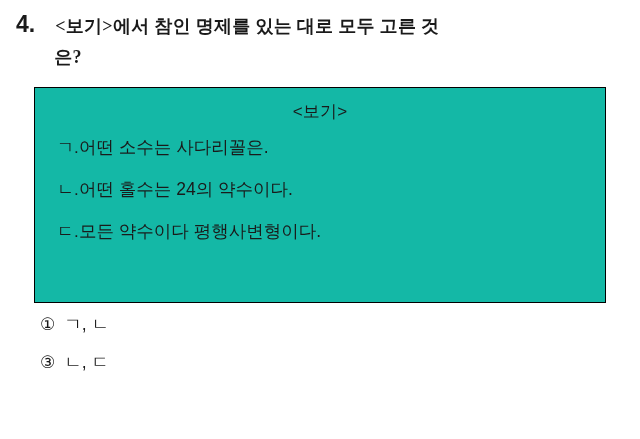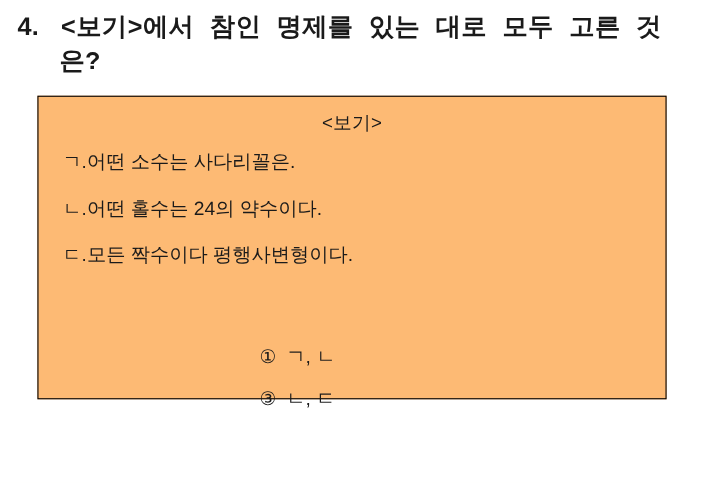--- a/index.html
+++ b/index.html
@@ -30,42 +30,42 @@
   }
   .q-number {
     font-family: "Liberation Sans", "DejaVu Sans", sans-serif;
     font-weight: bold;
     font-size: 23px;
     line-height: 28px;
     flex: 0 0 auto;
     padding-left: 2px;
   }
   .q-text {
-    font-family: Liberation Mono, monospace;
+    font-family: Liberation Serif, serif;
     font-weight: bold;
-    font-size: 23px;
+    font-size: 18px;
     line-height: 31px;
     letter-spacing: 0.3px;
     padding-top: 1px;
   }
   .q-text .line2 {
     display: block;
     margin-left: -1px;
   }
 
   
   .bogi-box {
     position: absolute;
     left: 34px;
     top: 87px;
     width: 572px;
-    height: 276px;
+    height: 216px;
     border: 1.6px solid #000000;
     box-sizing: border-box;
-    background: #fdba74;
+    background: #14b8a6;
   }
   .bogi-title {
     text-align: center;
     font-family: "Liberation Sans", "DejaVu Sans", sans-serif;
     font-size: 17px;
     margin-top: 12px;
     letter-spacing: 0.2px;
   }
   .bogi-list {
     margin: 14px 0 0 0;
@@ -110,21 +110,20 @@
   }
   .opt-row {
     display: flex;
     margin-bottom: 13px;
   }
   .opt {
     font-family: "Liberation Sans", "DejaVu Sans", sans-serif;
     font-size: 17.5px;
     line-height: 24px;
     white-space: nowrap;
-    text-align: right;
   }
   .opt-col-1 { flex: 0 0 265px; }
   .opt-col-2 { flex: 0 0 265px; }
   .circ {
     display: inline-block;
     margin-right: 9px;
     font-size: 17px;
   }
 </style>
 </head>
@@ -143,21 +142,21 @@
   <div class="bogi-box">
     <div class="bogi-title">&lt;보기&gt;</div>
     <ul class="bogi-list">
       <li>
         <span class="bogi-label">ㄱ.</span><span>어떤 소수는 사다리꼴은.</span>
       </li>
       <li>
         <span class="bogi-label">ㄴ.</span><span>어떤 홀수는 24의 약수이다.</span>
       </li>
       <li>
-        <span class="bogi-label">ㄷ.</span><span>모든 짝수이다 평행사변형이다.</span>
+        <span class="bogi-label">ㄷ.</span><span>모든 약수이다 평행사변형이다.</span>
       </li>
     </ul>
   </div>
 
   <div class="options">
     <div class="opt-row">
       <div class="opt opt-col-1">
         <span class="circ">①</span><span>ㄱ, ㄴ</span>
       </div>
     </div>

